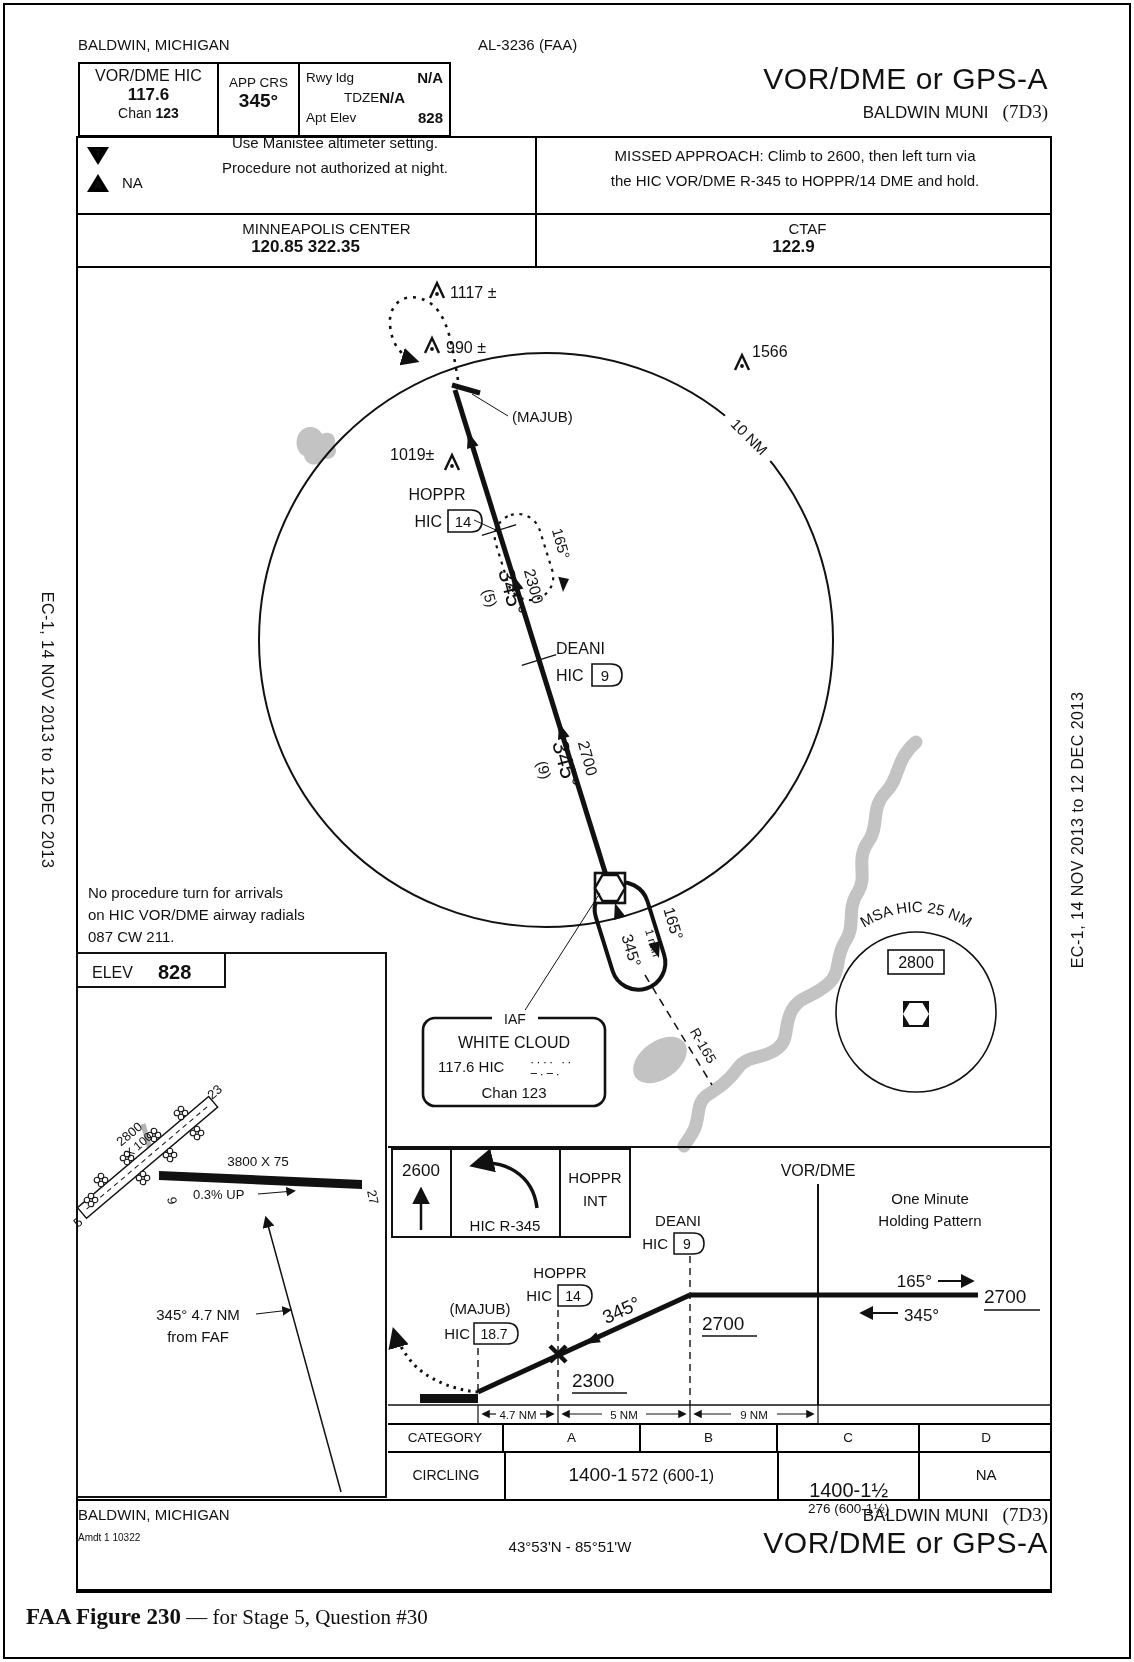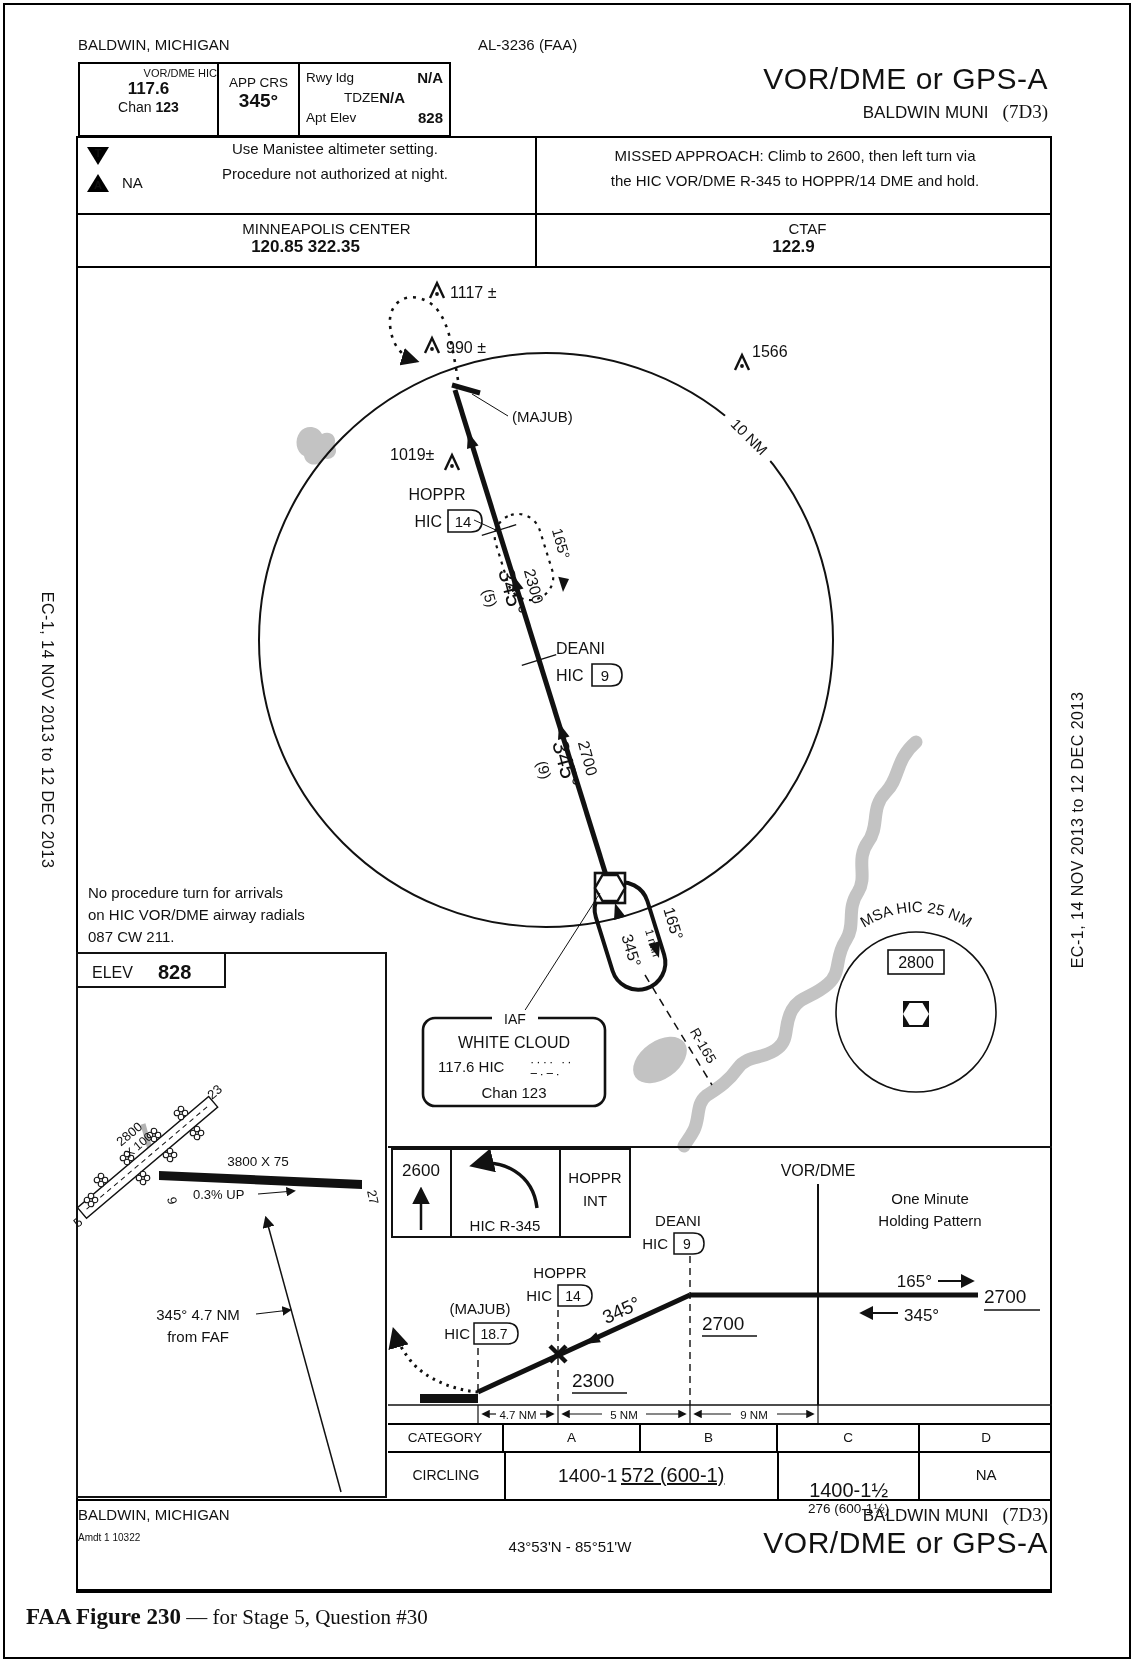--- a/index.html
+++ b/index.html
@@ -29,21 +29,21 @@
   <div class="abs" style="left:478px;top:36px;font-size:15px;">AL-3236 (FAA)</div>
   <div class="abs rt" style="left:560px;top:62px;width:488px;font-size:30px;letter-spacing:.5px;">VOR/DME or GPS-A</div>
   <div class="abs rt" style="left:560px;top:101px;width:488px;font-size:17px;">
     <span>BALDWIN MUNI</span>
     <span>&nbsp;</span>
     <span class="serif" style="font-size:19px;">(7D3)</span>
   </div>
 
   <div class="abs" style="left:78px;top:62px;width:369px;height:71px;border:2px solid #000;display:flex;">
     <div class="ctr" style="width:140px;border-right:2px solid #000;padding-top:3px;">
-      <div style="font-size:11px;text-align:right;">VOR/DME  HIC</div>
+      <div style="font-size:16px;">VOR/DME  HIC</div>
       <div class="b" style="font-size:17px;">117.6</div>
       <div style="font-size:14px;">
         <span>Chan</span>
         <span class="b">123</span>
       </div>
     </div>
     <div class="ctr" style="width:81px;border-right:2px solid #000;padding-top:11px;">
       <div style="font-size:13.5px;">APP CRS</div>
       <div class="b" style="font-size:19px;">345°</div>
     </div>
@@ -72,21 +72,21 @@
   <div class="ln" style="left:535px;top:138px;width:2px;height:128px;"></div>
   <div class="ln" style="left:76px;top:1499px;width:976px;height:2px;"></div>
 
   <svg style="left:84px;top:144px;" width="36" height="62" viewBox="0 0 36 62">
     <polygon points="3,3 25,3 14,21" fill="#000"></polygon>
     <text x="14" y="13" fill="#fff" font-size="11" font-weight="bold" text-anchor="middle">T</text>
     <polygon points="14,30 25,48 3,48" fill="#000"></polygon>
     <text x="14" y="45" fill="#fff" font-size="11" font-weight="bold" text-anchor="middle">A</text>
   </svg>
   <div class="abs" style="left:122px;top:174px;font-size:15px;">NA</div>
-  <div class="abs ctr" style="left:140px;top:136px;width:390px;font-size:15px;line-height:25px;">
+  <div class="abs ctr" style="left:140px;top:130px;width:390px;font-size:15px;line-height:25px;">
     <div>Use Manistee altimeter setting.</div>
     <div>Procedure not authorized at night.</div>
   </div>
   <div class="abs ctr" style="left:545px;top:143px;width:500px;font-size:15px;line-height:25px;">
     <div>MISSED APPROACH:  Climb to 2600, then left turn via</div>
     <div>the HIC VOR/DME R-345 to HOPPR/14 DME and hold.</div>
   </div>
 
   <div class="abs ctr" style="left:76px;top:220px;width:459px;">
     <div style="font-size:15px;padding-left:42px;">MINNEAPOLIS CENTER</div>
@@ -375,21 +375,21 @@
       <div class="ctr" style="width:114px;line-height:26px;">CATEGORY</div>
       <div class="ctr" style="width:137px;line-height:26px;border-left:2px solid #000;box-sizing:border-box;">A</div>
       <div class="ctr" style="width:137px;line-height:26px;border-left:2px solid #000;box-sizing:border-box;">B</div>
       <div class="ctr" style="width:142px;line-height:26px;border-left:2px solid #000;box-sizing:border-box;">C</div>
       <div class="ctr" style="width:134px;line-height:26px;border-left:2px solid #000;box-sizing:border-box;">D</div>
     </div>
     <div style="display:flex;height:46px;">
       <div class="ctr" style="width:116px;line-height:44px;font-size:14px;">CIRCLING</div>
       <div class="ctr" style="width:274px;line-height:44px;border-left:2px solid #000;box-sizing:border-box;">
         <span style="font-size:19px;">1400-1</span>
-        <span style="font-size:20px;text-decoration:underline;">572 (600-1)</span>
+        <span style="font-size:16px;">572 (600-1)</span>
       </div>
       <div class="ctr" style="width:142px;border-left:2px solid #000;box-sizing:border-box;padding-top:3px;">
         <div style="font-size:20px;line-height:20px;margin-top:24px;">1400-1½</div>
         <div style="font-size:13.5px;line-height:18px;">276 (600-1½)</div>
       </div>
       <div class="ctr" style="width:134px;line-height:44px;font-size:15px;border-left:2px solid #000;box-sizing:border-box;">NA</div>
     </div>
   </div>
 
   <div class="abs" style="left:78px;top:1506px;font-size:15px;">BALDWIN, MICHIGAN</div>

